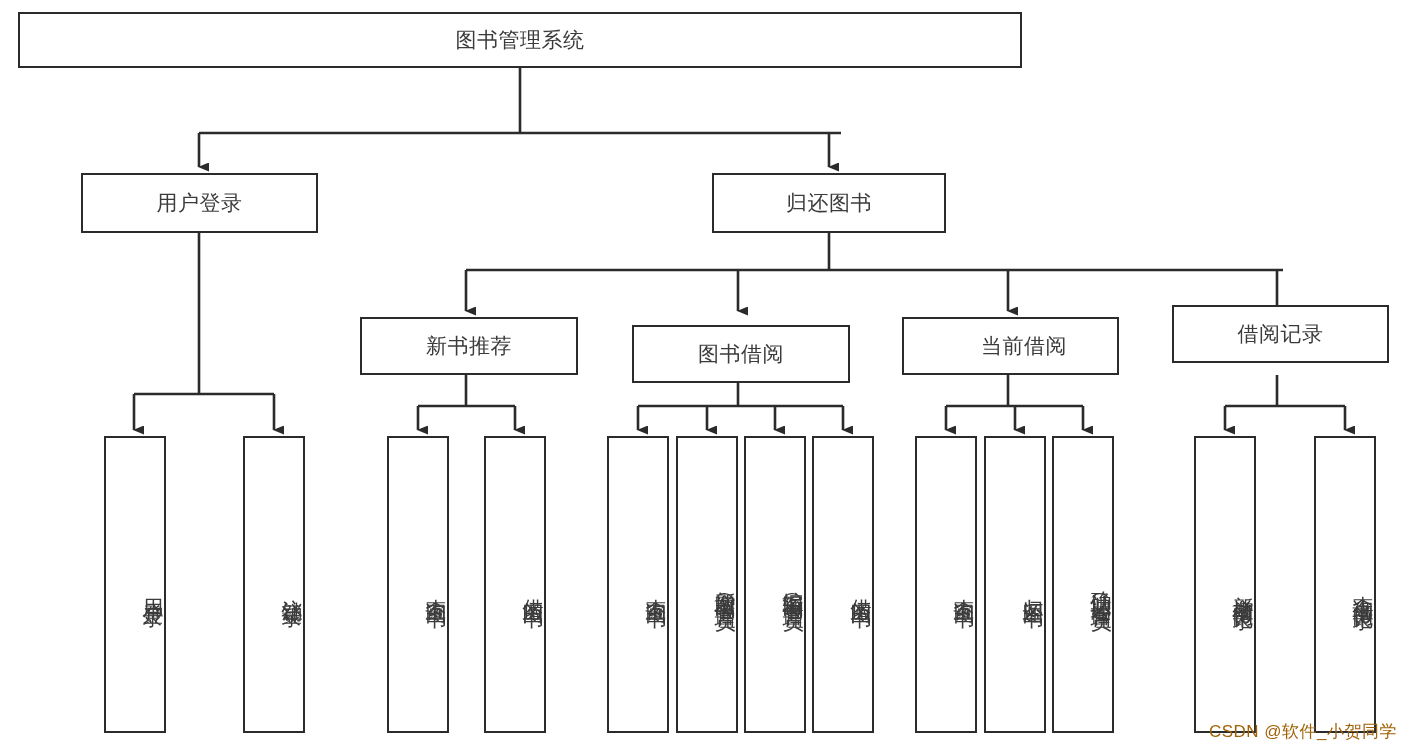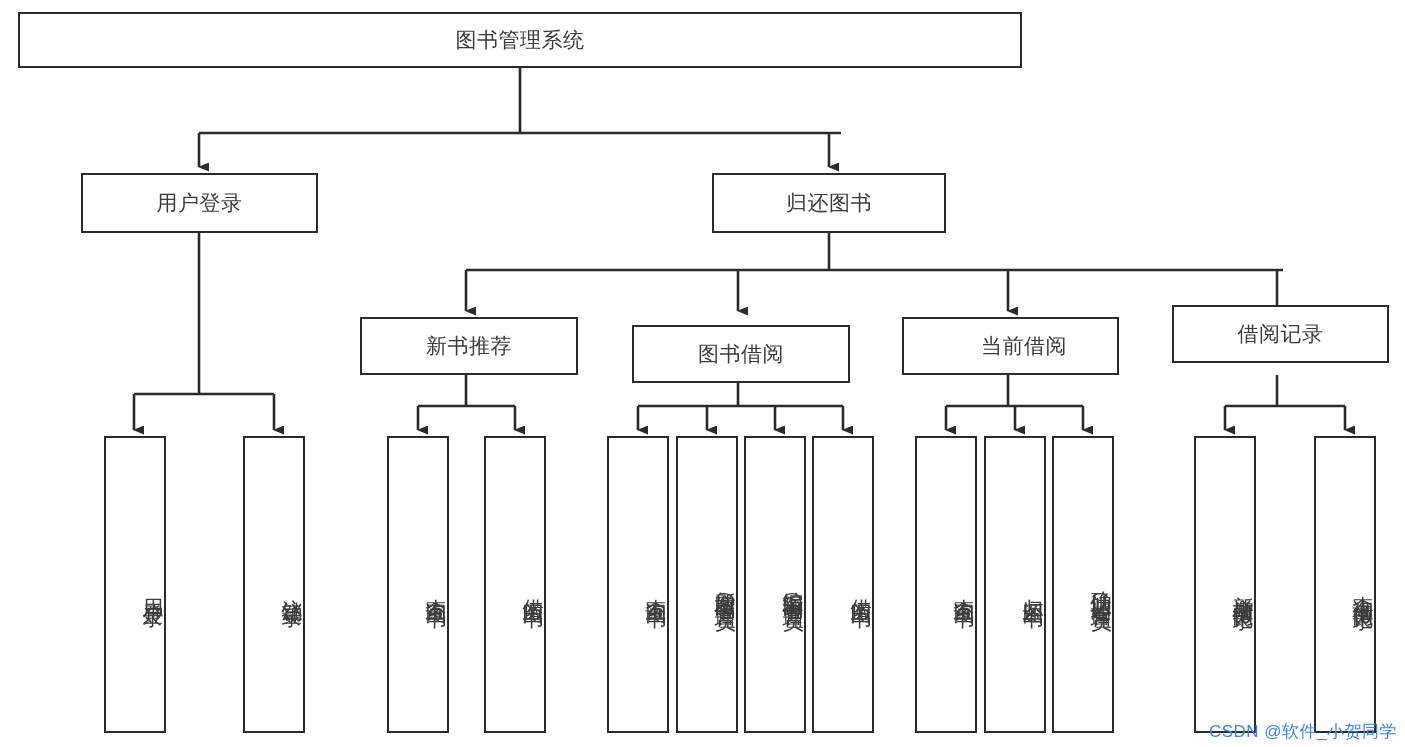--- a/index.html
+++ b/index.html
@@ -55,21 +55,21 @@
   .node-v > span {
     writing-mode: vertical-rl;
     text-orientation: upright;
     display: block;
   }
   .watermark {
     position: absolute;
     right: 8px;
     bottom: 4px;
     font-size: 17px;
-    color: #3b82f6;
+    color: #a16207;
     white-space: nowrap;
     letter-spacing: 0.5px;
   }
 </style>
 </head>
 <body>
 
 <div id="diagram-root">
 
   <svg class="wires" viewBox="0 0 1405 747" xmlns="http://www.w3.org/2000/svg">

